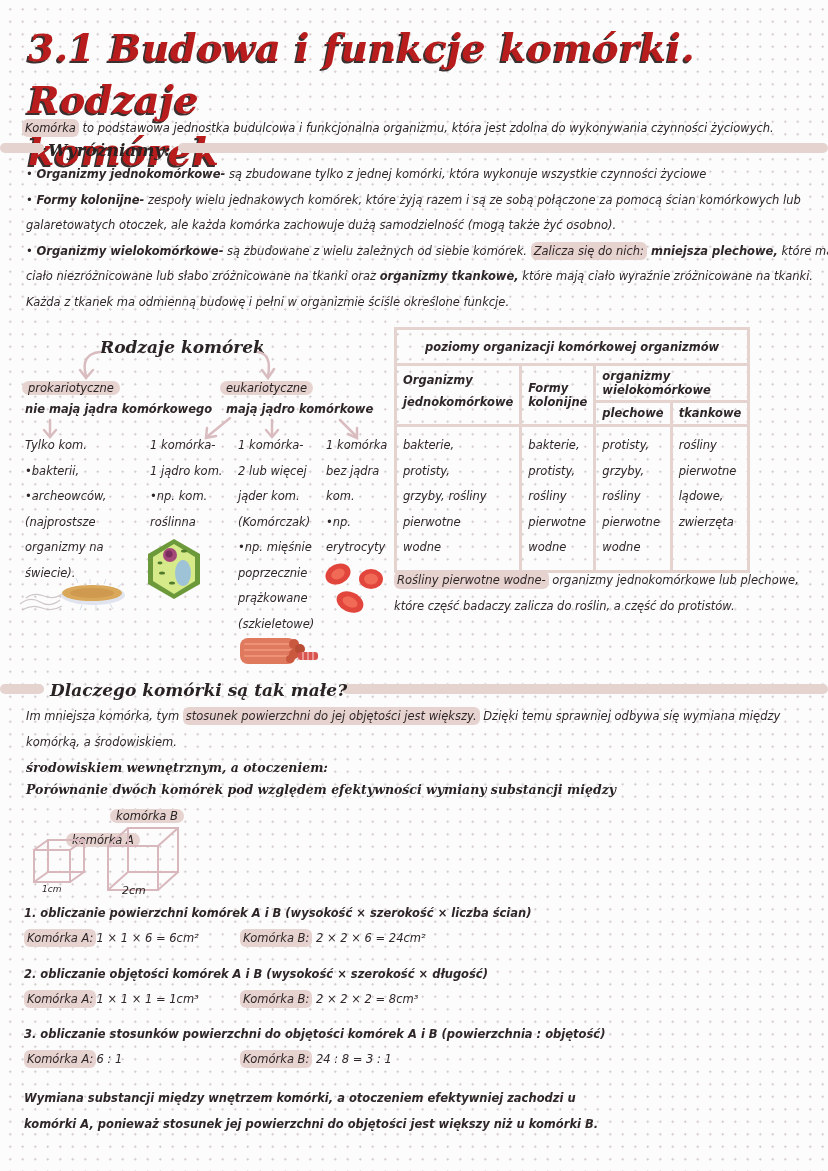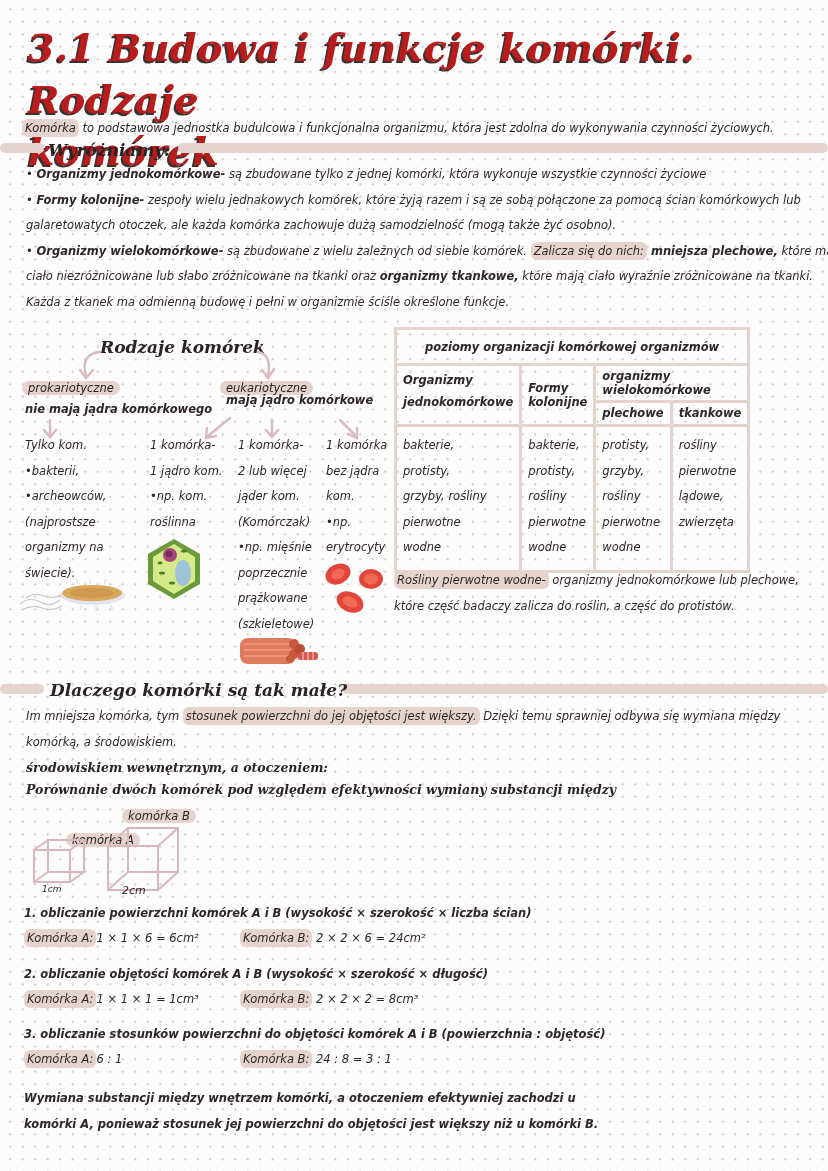--- a/index.html
+++ b/index.html
@@ -79,21 +79,21 @@
   <path class="arrow" d="M348 94 L357 98 L357 88"></path>
 </svg>
 
 <div class="abs" style="left:22px; top:377px;">
   <span class="pill">prokariotyczne</span>
 </div>
 <div class="abs" style="left:220px; top:377px;">
   <span class="pill">eukariotyczne</span>
 </div>
 <div class="abs hand" style="left:25px; top:397px; font-weight:bold;">nie mają jądra komórkowego</div>
-<div class="abs hand" style="left:226px; top:388px; font-weight:bold;">mają jądro komórkowe</div>
+<div class="abs hand" style="left:226px; top:397px; font-weight:bold;">mają jądro komórkowe</div>
 
 <div class="abs hand cell-list" style="left:25px; top:433px;">
   <div>Tylko kom.</div>
   <div>•bakterii,</div>
   <div>•archeowców,</div>
   <div>(najprostsze</div>
   <div>organizmy na</div>
   <div>świecie).</div>
 </div>
 
@@ -225,21 +225,21 @@
   <div><span>Im mniejsza komórka, tym </span><span class="hl">stosunek powierzchni do jej objętości jest większy.</span><span> Dzięki temu sprawniej odbywa się wymiana między</span></div>
   <div>komórką, a środowiskiem.</div>
 </div>
 
 <div class="abs" style="left:26px; top:757px; font-family:'DejaVu Serif', serif; font-style:italic; font-weight:bold; font-size:12.5px; line-height:22px;">
   <div>środowiskiem wewnętrznym, a otoczeniem:</div>
   <div>Porównanie dwóch komórek pod względem efektywności wymiany substancji między</div>
 </div>
 
 <div class="abs" style="left:26px; top:829px;margin-left:40px;"><span class="pill">komórka A</span></div>
-<div class="abs" style="left:122px; top:805px;"><span class="pill">komórka B</span></div>
+<div class="abs" style="left:110px; top:805px;"><span class="pill">komórka B</span></div>
 
 <svg class="abs" width="60" height="50" style="left:32px; top:838px;">
   <g stroke="#d8b8bd" stroke-width="2" fill="none">
     <rect x="2" y="12" width="36" height="32"></rect>
     <rect x="16" y="2" width="36" height="32" stroke-dasharray="0"></rect>
     <path d="M2 12 L16 2 M38 12 L52 2 M38 44 L52 34 M2 44 L16 34"></path>
     <path d="M16 2 V34 H52" stroke-dasharray="5 3"></path>
   </g>
 </svg>
 <div class="abs" style="left:42px; top:884px; font-size:9px; font-style:italic;">1cm</div>

